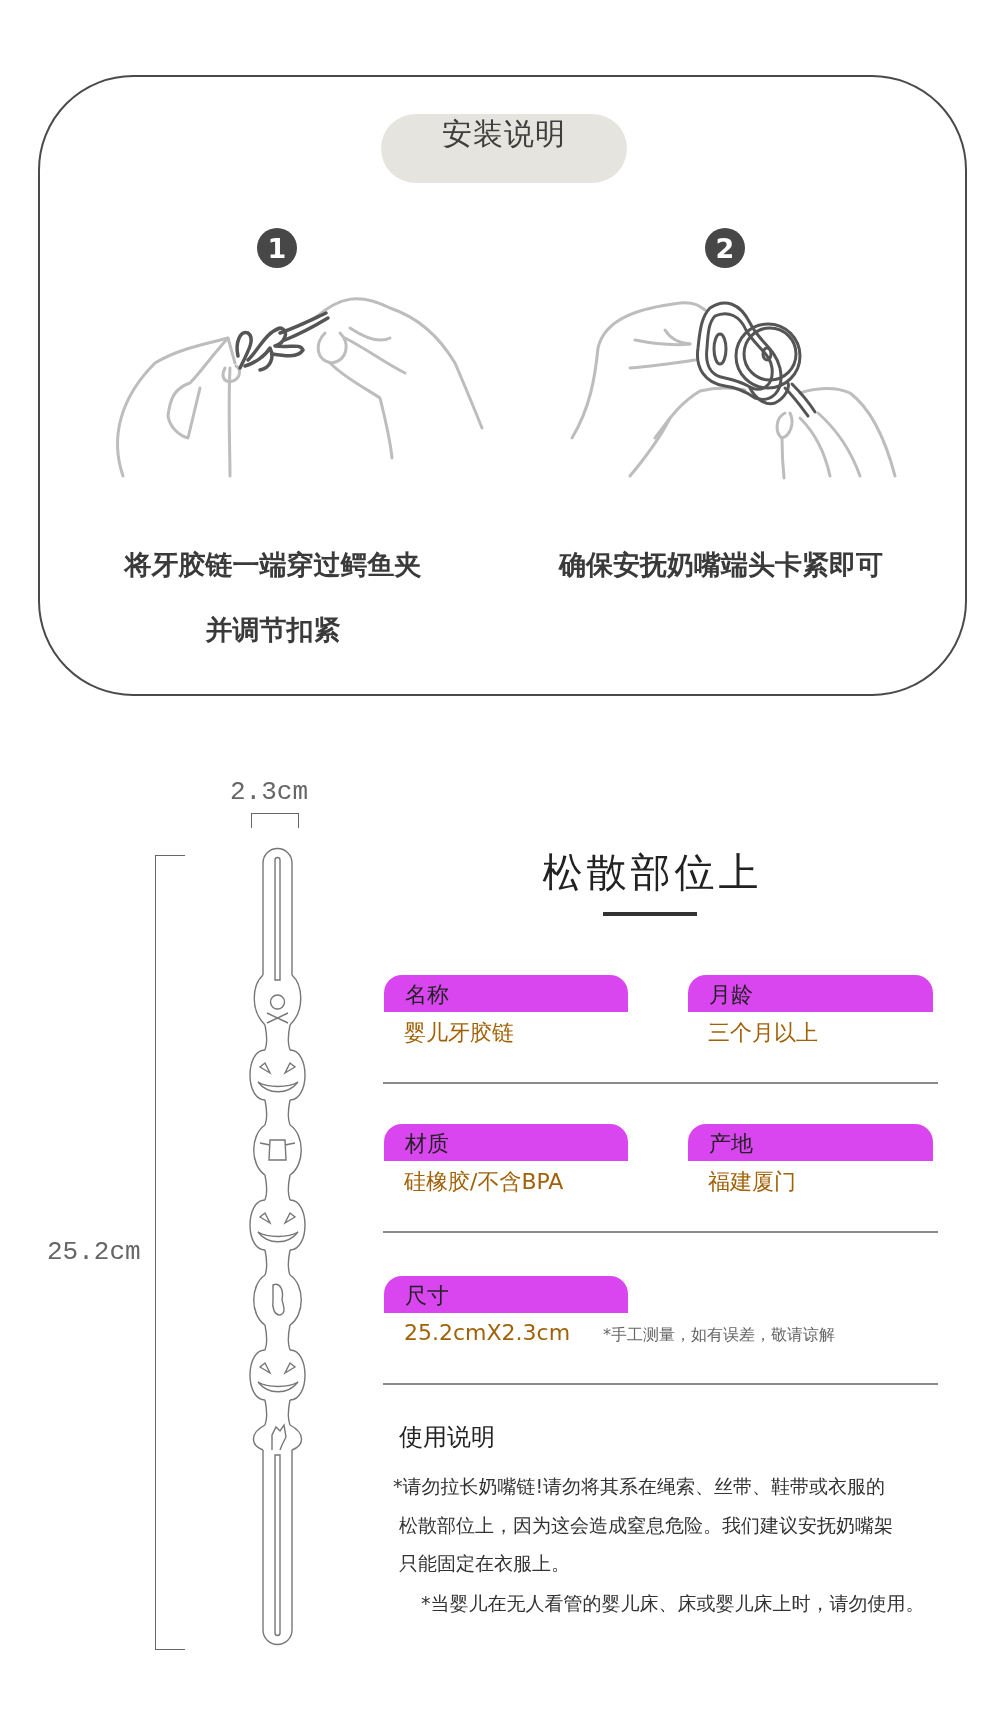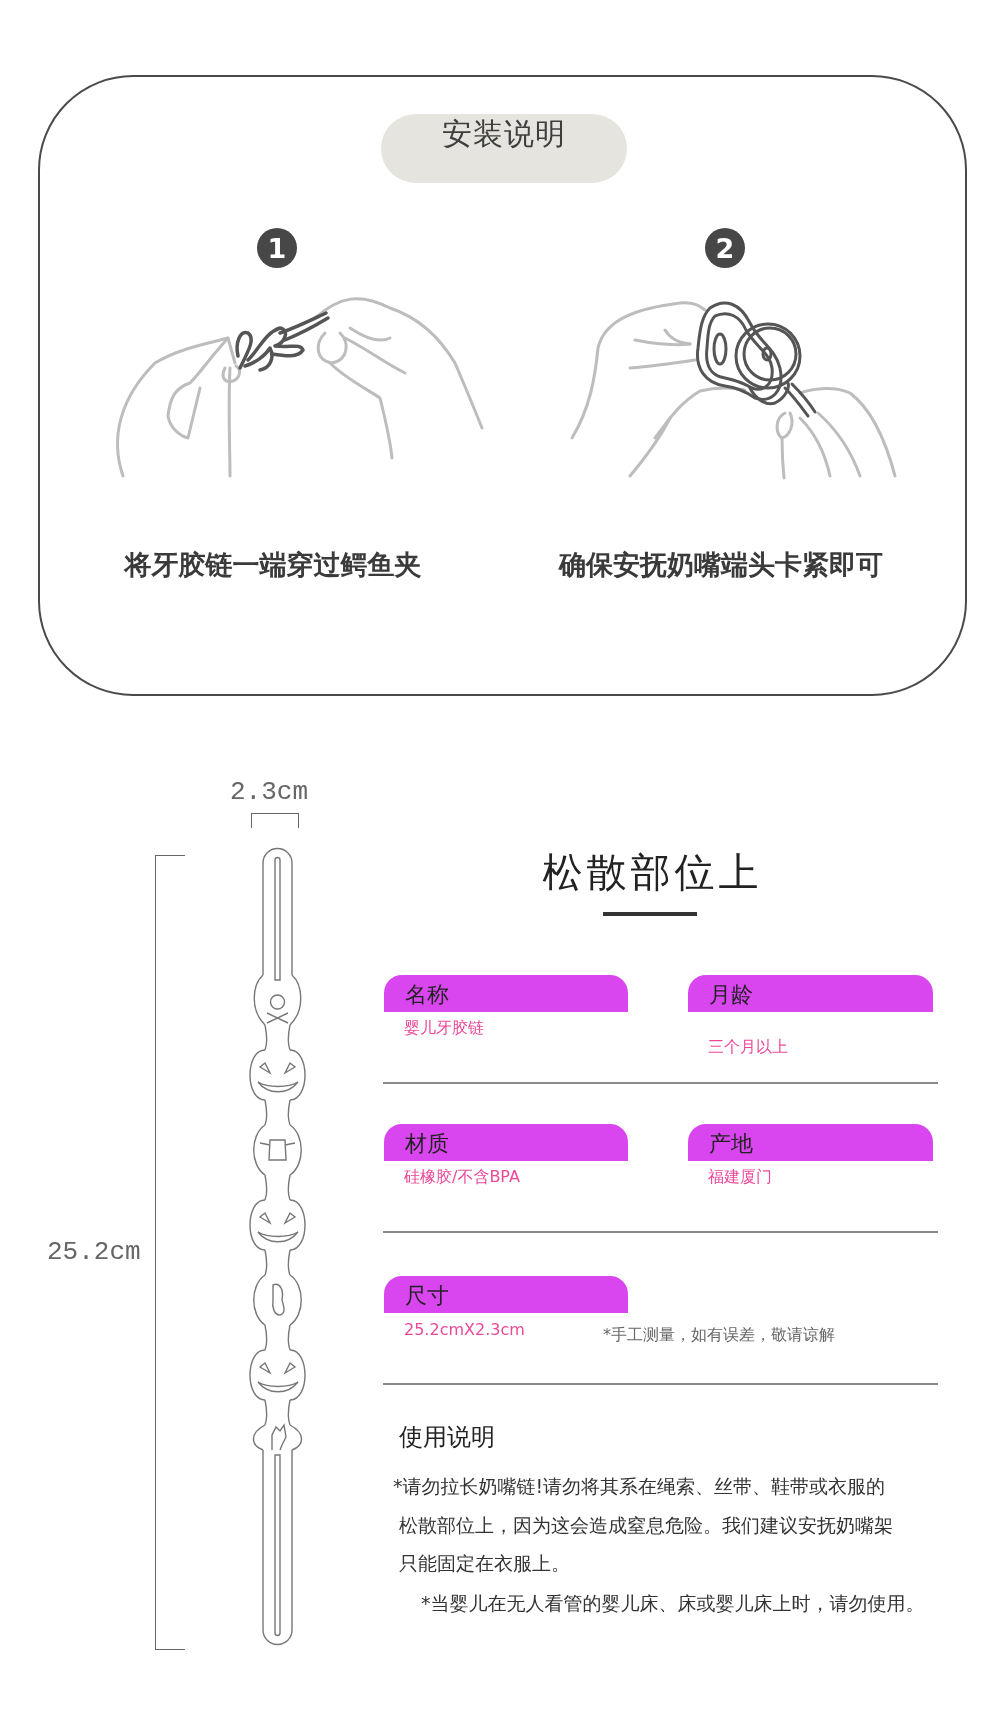--- a/index.html
+++ b/index.html
@@ -29,21 +29,21 @@
   .bracket-left { left: 155px; top: 855px; width: 30px; height: 795px;
                   border: 1.5px solid #666; border-right: none; box-sizing: border-box; }
 
   
   .profile-title { left: 540px; top: 845px; width: 225px; text-align: center;
                    font-size: 40px; color: #222; letter-spacing: 4px; }
   .title-bar { left: 603px; top: 912px; width: 94px; height: 4px; background: #333; }
   .tab { height: 37px; background: #d946ef; border-radius: 18px 18px 0 0;
          box-sizing: border-box; padding-left: 21px; font-size: 22px; color: #222;
          line-height: 40px; }
-  .field-value { font-size: 16px; color: #ec4899; }
+  .field-value { font-size: 22px; color: #a16207; }
   .divider { left: 383px; width: 555px; height: 1.5px; background: #8a8a8a; }
   .note { font-size: 16px; color: #666; }
   .usage-title { left: 399px; top: 1421px; font-size: 24px; color: #222; }
   .usage-line { left: 393px; font-size: 19px; color: #333; white-space: nowrap; }
 </style>
 </head>
 <body>
 
 <div class="abs card"></div>
 <div class="abs pill">
@@ -100,20 +100,21 @@
     <circle cx="210" cy="66" r="26"></circle>
     <ellipse cx="207" cy="66" rx="4" ry="6"></ellipse>
     <path d="M190 100 C195 110 205 118 215 115 C225 110 230 100 228 95"></path>
     <path d="M225 100 C235 110 242 120 248 128"></path>
     <path d="M232 96 C242 106 250 116 255 124"></path>
   </g>
 </svg>
 
 <div class="abs step-text" style="left:38px;top:520px;">
   <span>将牙胶链一端穿过鳄鱼夹</span>
+  <span>并调节扣紧</span>
 </div>
 <div class="abs step-text" style="left:486px;top:520px;">
   <span>确保安抚奶嘴端头卡紧即可</span>
 </div>
 
 <div class="abs dim-label" style="left:230px;top:777px;">2.3cm</div>
 <div class="abs bracket-top"></div>
 <div class="abs bracket-left"></div>
 <div class="abs dim-label" style="left:47px;top:1237px;">25.2cm</div>
 
@@ -166,21 +167,21 @@
     </g>
   </g>
 </svg>
 
 <div class="abs profile-title">松散部位上</div>
 <div class="abs title-bar"></div>
 
 <div class="abs tab" style="left:384px;top:975px;width:244px;">名称</div>
 <div class="abs field-value" style="left:404px;top:1018px;">婴儿牙胶链</div>
 <div class="abs tab" style="left:688px;top:975px;width:245px;">月龄</div>
-<div class="abs field-value" style="left:708px;top:1018px;margin-top:19px;">三个月以上</div>
+<div class="abs field-value" style="left:708px;top:1018px;">三个月以上</div>
 <div class="abs divider" style="top:1082px;"></div>
 
 <div class="abs tab" style="left:384px;top:1124px;width:244px;">材质</div>
 <div class="abs field-value" style="left:404px;top:1167px;">硅橡胶/不含BPA</div>
 <div class="abs tab" style="left:688px;top:1124px;width:245px;">产地</div>
 <div class="abs field-value" style="left:708px;top:1167px;">福建厦门</div>
 <div class="abs divider" style="top:1231px;"></div>
 
 <div class="abs tab" style="left:384px;top:1276px;width:244px;">尺寸</div>
 <div class="abs field-value" style="left:404px;top:1320px;">25.2cmX2.3cm</div>

